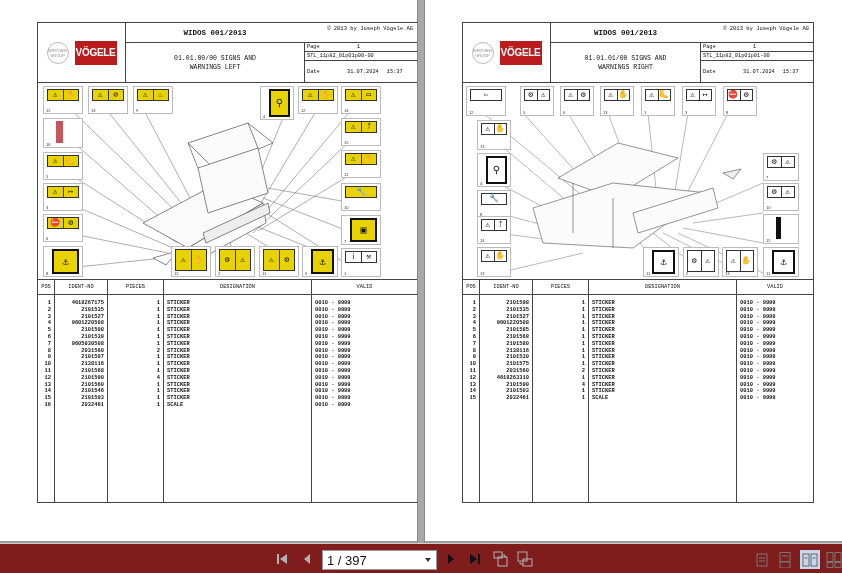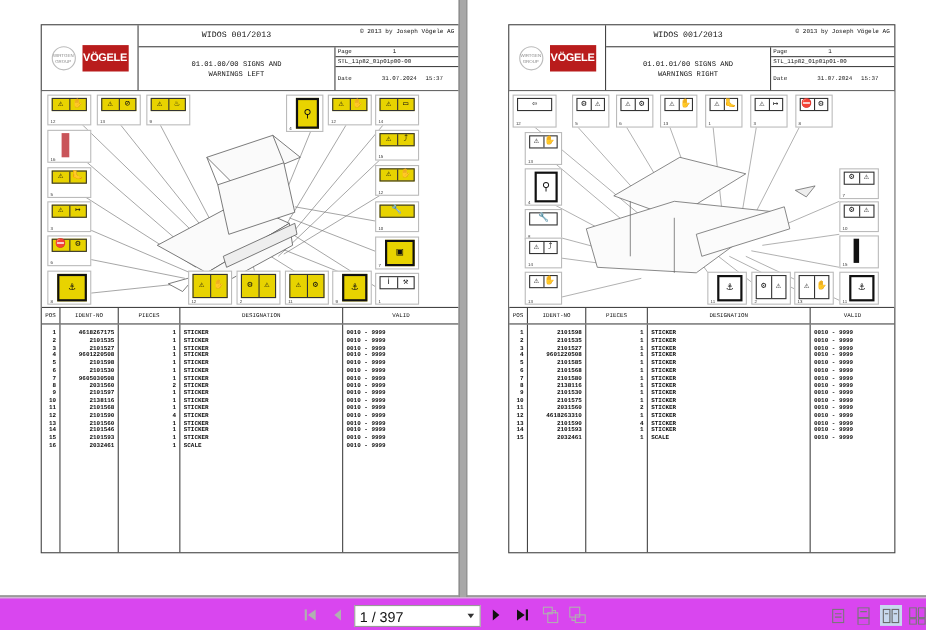--- a/index.html
+++ b/index.html
@@ -15,21 +15,21 @@
   .sheet { position: absolute; top: 22px; left: 37px; width: 381px; height: 481px; border: 1px solid #444; }
   .page.right .sheet { left: 37px; width: 352px; }
 
   
   .hdr { position: absolute; left: 0; top: 0; right: 0; height: 60px; border-bottom: 1px solid #444; display: flex; }
   .hdr .logo-cell { width: 88px; border-right: 1px solid #444; display: flex; align-items: center; justify-content: center; gap: 6px; }
   .wirtgen { width: 22px; height: 22px; border: 1px solid #bbb; border-radius: 50%; font-family: "Liberation Sans", sans-serif; font-size: 4px; color: #888; display: flex; align-items: center; justify-content: center; text-align: center; line-height: 5px; }
   .vogele { width: 42px; height: 24px; background: #b91c1c; color: #fff; font-family: "Liberation Sans", sans-serif; font-weight: bold; font-size: 10px; display: flex; align-items: center; justify-content: center; letter-spacing: -0.3px; }
   .hdr .main-cell { flex: 1; display: flex; flex-direction: column; }
   .hdr .title-row { height: 20px; border-bottom: 1px solid #444; display: flex; }
-  .hdr .title-row .t { flex: 1; font-weight: normal; font-size: 7.5px; display: flex; align-items: center; justify-content: center; }
+  .hdr .title-row .t { flex: 1; font-weight: bold; font-size: 7.5px; display: flex; align-items: center; justify-content: center; }
   .hdr .title-row .c { width: 113px; font-size: 5.5px; text-align: right; padding: 2px 4px 0 0; }
   .hdr .sub-row { flex: 1; display: flex; }
   .hdr .sub-row .d { flex: 1; font-size: 6.5px; display: flex; align-items: center; justify-content: center; text-align: center; line-height: 9px; }
   .hdr .meta { width: 113px; border-left: 1px solid #444; display: flex; flex-direction: column; font-size: 5.3px; }
   .hdr .meta > div { border-bottom: 1px solid #444; padding: 1px 2px; display: flex; align-items: center; }
   .hdr .meta > div:last-child { border-bottom: none; flex: 1; }
   .hdr .meta .lbl { width: 28px; }
   .hdr .meta .page-num { margin-left: 22px; }
   .hdr .meta .dt { margin-left: 12px; }
   .hdr .meta .tm { margin-left: 8px; }
@@ -54,21 +54,21 @@
   .tbl .thead .col { display: flex; align-items: center; justify-content: center; }
   .tbl .tbody { position: absolute; top: 15px; left: 0; right: 0; bottom: 0; display: flex; }
   .tbl .tbody .col { padding-top: 5px; }
   .c-pos { width: 17px; } .c-id { width: 53px; } .c-pcs { width: 56px; } .c-des { width: 148px; } .c-val { flex: 1; }
   .page.right .c-des { width: 148px; }
   .row-line { height: 6.8px; font-size: 5.4px; font-weight: bold; line-height: 6.8px; white-space: nowrap; }
   .c-pos .row-line, .c-id .row-line, .c-pcs .row-line { text-align: right; padding-right: 3px; }
   .c-des .row-line, .c-val .row-line { padding-left: 3px; }
 
   
-  .toolbar { position: absolute; left: 0; top: 543px; width: 842px; height: 30px; background: #d946ef; border-top: 1px solid #d0d0d0; }
+  .toolbar { position: absolute; left: 0; top: 543px; width: 842px; height: 30px; background: #7f1d1d; border-top: 1px solid #d0d0d0; }
   .tb-btn { position: absolute; top: 7px; height: 16px; display: flex; align-items: center; justify-content: center; font-family: "DejaVu Sans", sans-serif; color: #222; font-size: 12px; }
   .tb-btn.dis { color: #b0b0b0; }
   .page-box { position: absolute; left: 322px; top: 6px; width: 115px; height: 20px; background: #fff; border: 1px solid #999; font-family: "Liberation Sans", sans-serif; font-size: 13px; padding: 1px 4px; display: flex; align-items: center; }
   .page-box .caret { position: absolute; right: 5px; top: 7px; width: 0; height: 0; border-left: 3px solid transparent; border-right: 3px solid transparent; border-top: 4px solid #333; }
   .view-btn { position: absolute; top: 6px; width: 20px; height: 19px; display: flex; align-items: center; justify-content: center; }
   .view-btn.active { background: #c7d8ee; }
   .view-btn svg { display: block; }
 </style>
 </head>
 <body>

